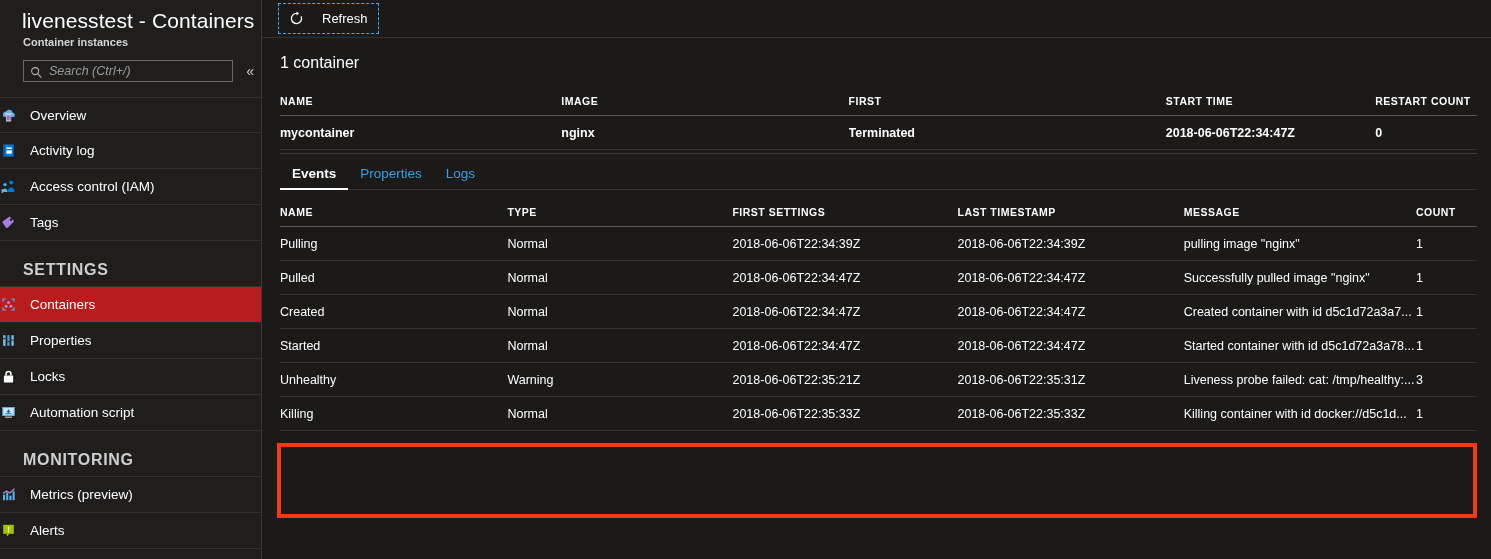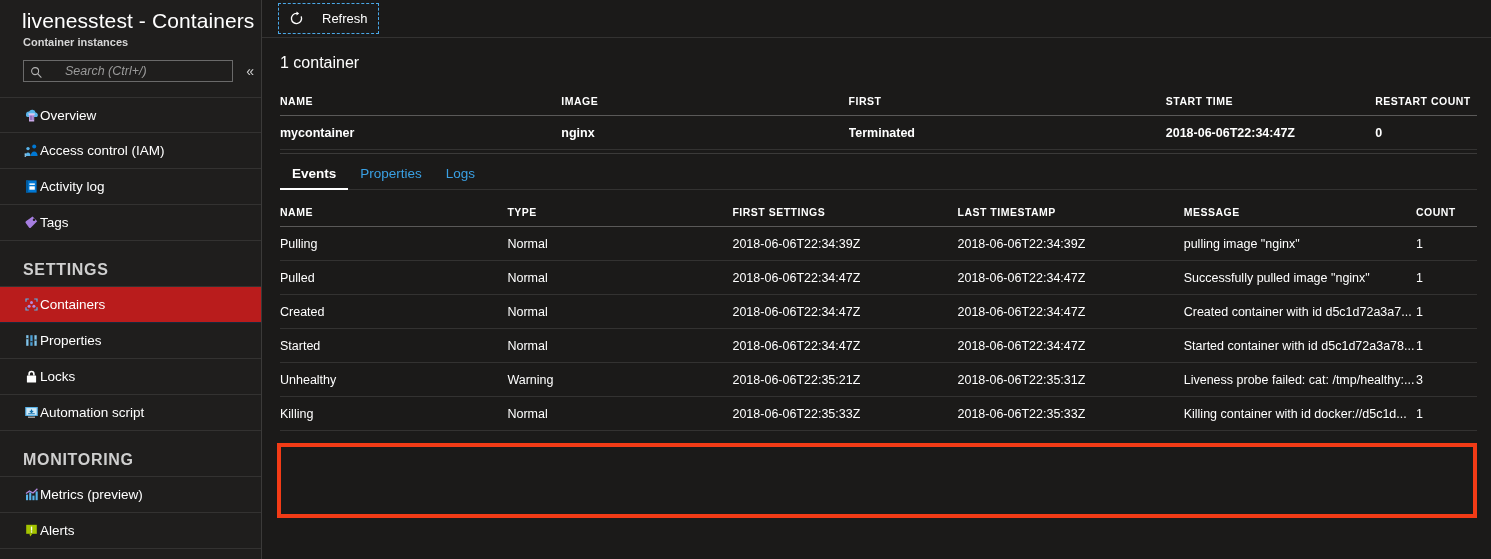--- a/index.html
+++ b/index.html
@@ -39,38 +39,38 @@
   .search-row {
     display: flex; align-items: center;
     padding: 11px 0 0 23px;
   }
   .search-box {
     width: 212px; height: 22px;
     background: #1f1e1d;
     border: 1px solid #6a6a6a;
     display: flex; align-items: center;
     padding-left: 6px;
-    gap: 22px;
+    gap: 6px;
   }
   .search-icon { width: 13px; height: 13px; flex: 0 0 13px; opacity: .85; }
   .search-ph {
     font-size: 12.5px; font-style: italic; color: #9a9a9a;
     font-family: "Liberation Sans", sans-serif;
   }
   .collapse-btn {
     width: 22px; height: 22px; margin-left: 6px;
     display: flex; align-items: center; justify-content: center;
     color: #d0d0d0; font-size: 14px; cursor: pointer;
     line-height: 1;
   }
 
   .nav { margin-top: 15px; }
   .nav-item {
     height: 36px; display: flex; align-items: center;
-    padding-left: 23px; 
+    gap: 13px;
     border-bottom: 1px solid #333231;
     cursor: pointer;
     position: relative;
   }
   .nav-item.selected { background: #b91c1c; border-bottom-color: #17293d; }
   .nav-item .lbl { font-size: 13.5px; color: #ffffff; white-space: nowrap; }
   .nav-ico { width: 17px; height: 17px; flex: 0 0 17px; display: block; }
   .nav-group {
     font-size: 16px; font-weight: 700; letter-spacing: .7px;
     color: #cfcfcf; padding: 20px 0 7px 23px;
@@ -185,41 +185,41 @@
             <rect x="9.7" y="8.6" width="0.8" height="4.4" fill="#7b57a8"></rect>
             <rect x="5.4" y="6.4" width="6.4" height="1.2" fill="#e6d6f5"></rect>
           </svg>
         </span>
         <span class="lbl">Overview</span>
       </div>
 
       <div class="nav-item">
         <span class="nav-ico">
           <svg viewBox="0 0 17 17" width="17" height="17">
+            <rect x="3.2" y="2.4" width="10.4" height="12.2" fill="#0078d4"></rect>
+            <rect x="3.2" y="2.4" width="2" height="12.2" fill="#005a9e"></rect>
+            <rect x="6.4" y="5.4" width="5.4" height="1.5" fill="#ffffff"></rect>
+            <rect x="6.4" y="8.3" width="5.4" height="3.4" fill="#ffffff"></rect>
+          </svg>
+        </span>
+        <span class="lbl">Activity log</span>
+      </div>
+
+      <div class="nav-item">
+        <span class="nav-ico">
+          <svg viewBox="0 0 17 17" width="17" height="17">
             <circle cx="5" cy="6.6" r="1.7" fill="#59b4ea"></circle>
             <path d="M2.4 14c0-2 1.2-3.4 2.6-3.4S7.6 12 7.6 14z" fill="#59b4ea"></path>
             <circle cx="11.2" cy="4.6" r="2" fill="#0078d4"></circle>
             <path d="M7.8 14c0-2.6 1.5-4.4 3.4-4.4S14.6 11.4 14.6 14z" fill="#0078d4"></path>
             <rect x="1.6" y="11.4" width="1.5" height="1.5" fill="#9fd4f5"></rect>
             <rect x="1.6" y="13.3" width="1.5" height="1.5" fill="#9fd4f5"></rect>
           </svg>
         </span>
         <span class="lbl">Access control (IAM)</span>
-      </div>
-
-      <div class="nav-item">
-        <span class="nav-ico">
-          <svg viewBox="0 0 17 17" width="17" height="17">
-            <rect x="3.2" y="2.4" width="10.4" height="12.2" fill="#0078d4"></rect>
-            <rect x="3.2" y="2.4" width="2" height="12.2" fill="#005a9e"></rect>
-            <rect x="6.4" y="5.4" width="5.4" height="1.5" fill="#ffffff"></rect>
-            <rect x="6.4" y="8.3" width="5.4" height="3.4" fill="#ffffff"></rect>
-          </svg>
-        </span>
-        <span class="lbl">Activity log</span>
       </div>
 
       <div class="nav-item">
         <span class="nav-ico">
           <svg viewBox="0 0 17 17" width="17" height="17">
             <path d="M9.6 2.6l4.6 4.6-6.2 6.2a1.4 1.4 0 0 1-2 0L2.9 9.3a1.4 1.4 0 0 1 0-2z" fill="#a67ee0"></path>
             <circle cx="11" cy="5.8" r="1.25" fill="#1f1e1d"></circle>
           </svg>
         </span>
         <span class="lbl">Tags</span>

